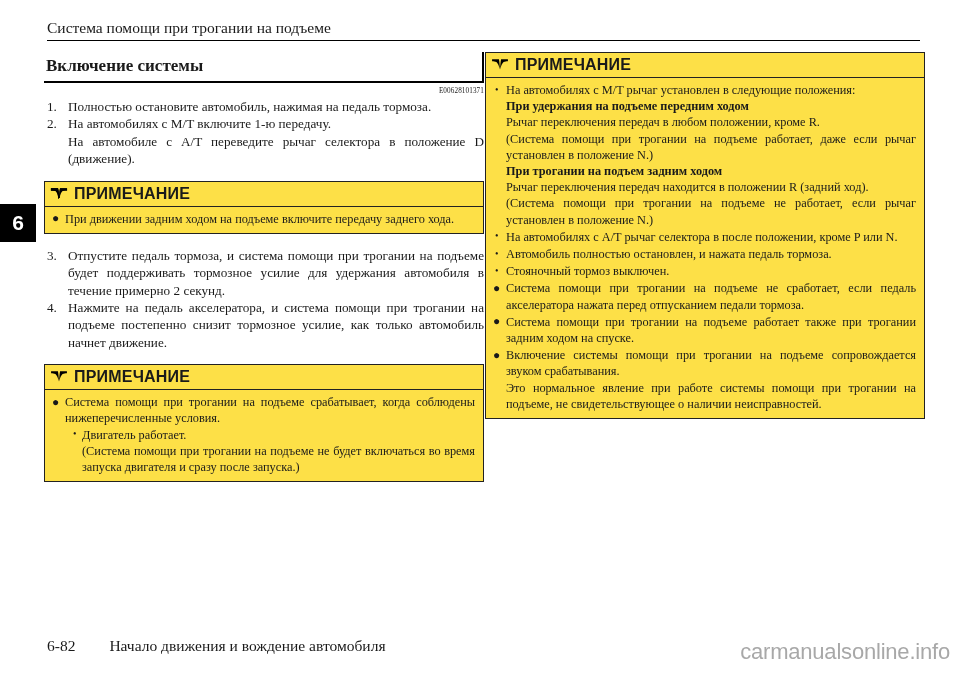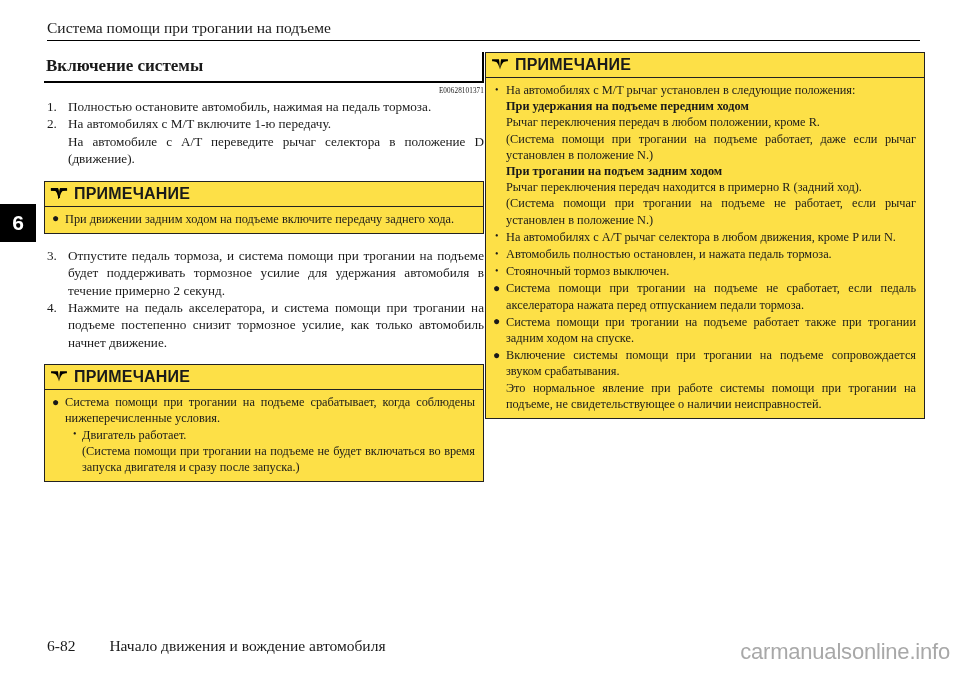--- a/index.html
+++ b/index.html
@@ -334,27 +334,27 @@
     <div class="note-body">
       <ul class="note-list">
 
         <li>
           <span class="bullet small">•</span>
           <p>На автомобилях с M/T рычаг установлен в следующие положения:</p>
           <p class="bold nojust">При удержания на подъеме передним ходом</p>
           <p class="nojust">Рычаг переключения передач в любом положении, кроме R.</p>
           <p>(Система помощи при трогании на подъеме работает, даже если рычаг установлен в положение N.)</p>
           <p class="bold nojust">При трогании на подъем задним ходом</p>
-          <p>Рычаг переключения передач находится в примерно R (задний ход).</p>
+          <p>Рычаг переключения передач находится в положении R (задний ход).</p>
           <p>(Система помощи при трогании на подъеме не работает, если рычаг установлен в положение N.)</p>
         </li>
 
         <li>
           <span class="bullet small">•</span>
-          <p>На автомобилях с A/T рычаг селектора в любом движения, кроме P или N.</p>
+          <p>На автомобилях с A/T рычаг селектора в после положении, кроме P или N.</p>
         </li>
 
         <li>
           <span class="bullet small">•</span>
           <p class="nojust">Автомобиль полностью остановлен, и нажата педаль тормоза.</p>
         </li>
 
         <li>
           <span class="bullet small">•</span>
           <p class="nojust">Стояночный тормоз выключен.</p>

